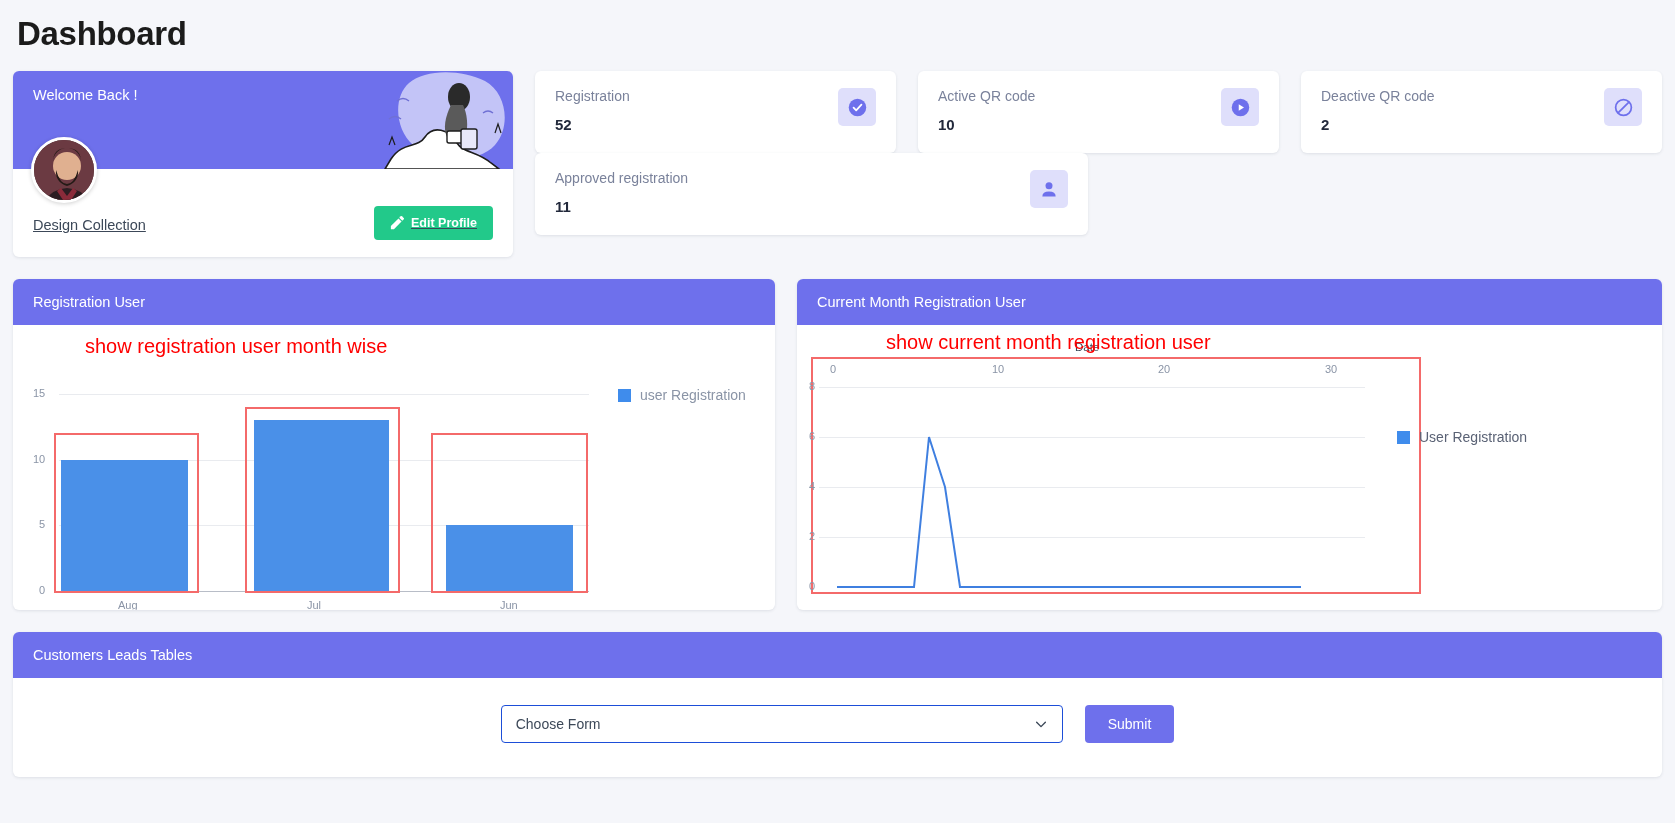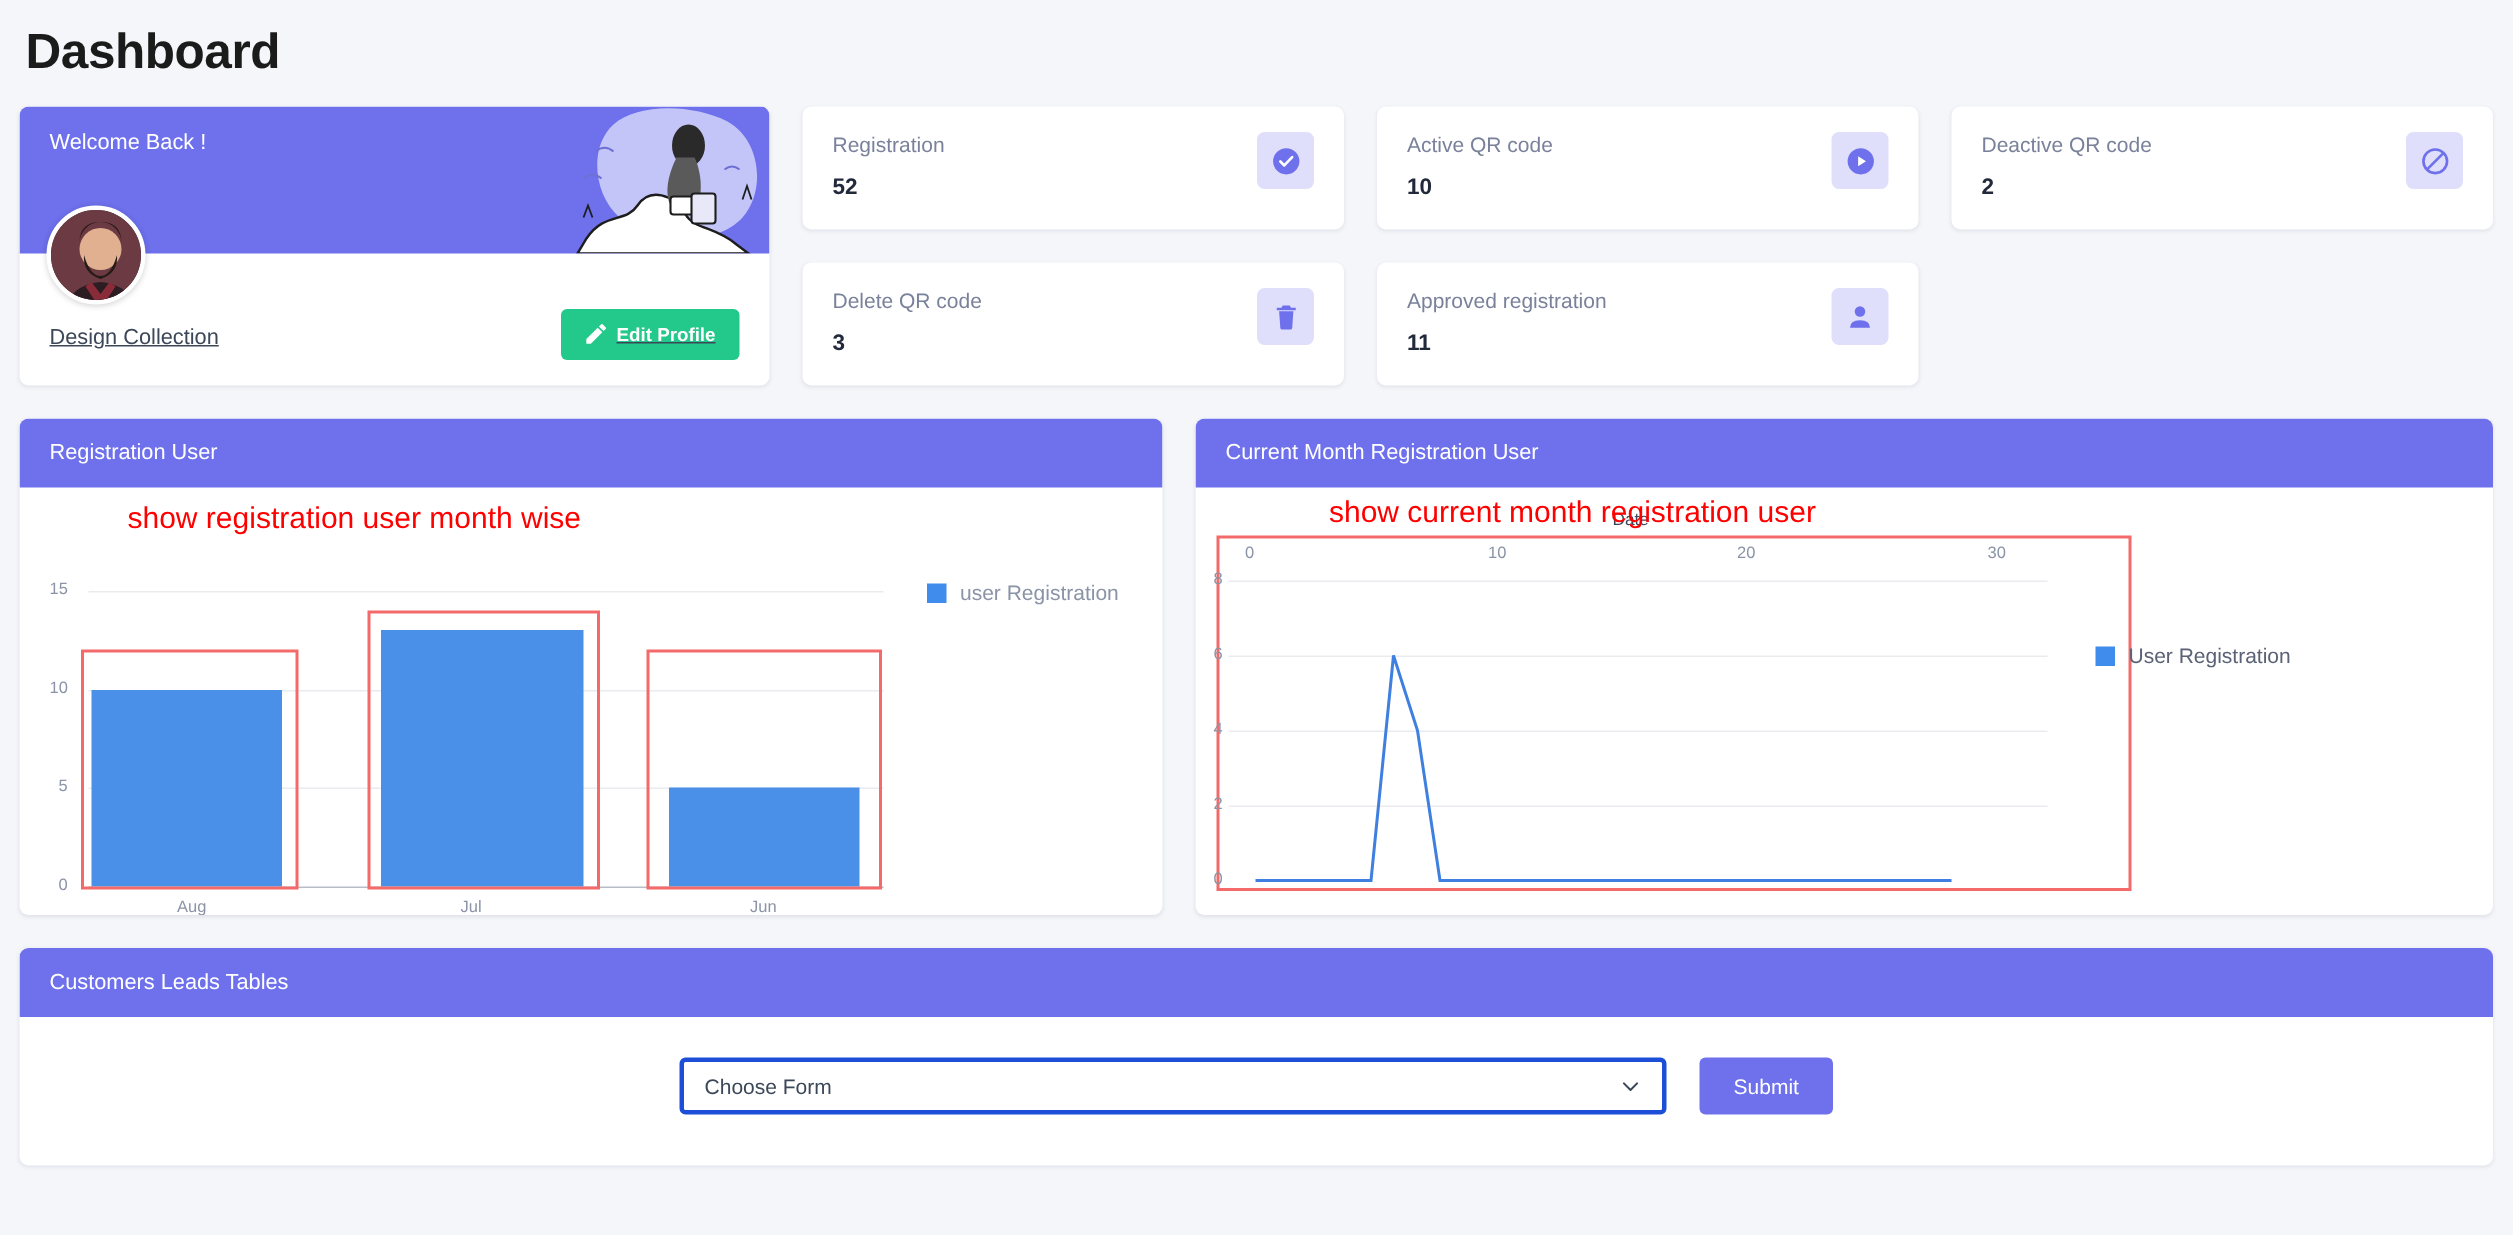--- a/index.html
+++ b/index.html
@@ -75,21 +75,21 @@
     border-radius: 4px;
     font-size: 12.5px;
     font-weight: 600;
     padding: 10px 16px;
     display: flex; align-items: center; gap: 7px;
     cursor: pointer;
     margin-top: 20px;
   }
 
   
-  .stats-wrap { flex: 1; display: flex; flex-direction: column; gap: 22px; }
+  .stats-wrap { flex: 1; display: flex; flex-direction: column; }
   .stats-row { display: flex; gap: 22px; }
   .stat-card {
     flex: 1;
     background: #fff;
     border-radius: 6px;
     box-shadow: 0 1px 3px rgba(60,72,88,.12);
     height: 82px;
     padding: 17px 20px;
     display: flex; align-items: flex-start; justify-content: space-between;
   }
@@ -152,22 +152,22 @@
   .legend-swatch { width: 13px; height: 13px; background: #3f8cec; }
   .legend-text { font-size: 14px; color: #8a94a6; }
 
   
   .bottom-card { margin-top: 22px; }
   .form-row {
     padding: 27px 0 34px 0;
     display: flex; align-items: center; justify-content: center; gap: 22px;
   }
   .select-box {
-    width: 658px; height: 38px;
-    border: 3px solid #1d4ed8;
+    width: 562px; height: 38px;
+    border: 1px solid #1d4ed8;
     border-radius: 4px;
     background: #fff;
     display: flex; align-items: center; justify-content: space-between;
     padding: 0 14px;
     font-size: 14px; color: #3c4858;
     cursor: pointer;
   }
   .btn-submit {
     background: #6e70ec;
     color: #fff;
@@ -265,32 +265,20 @@
             <svg width="21" height="21" viewBox="0 0 24 24" fill="none" stroke="#6e70ec" stroke-width="2">
               <circle cx="12" cy="12" r="9"></circle>
               <line x1="5.8" y1="18.2" x2="18.2" y2="5.8"></line>
             </svg>
           </div>
         </div>
       </div>
 
       <div class="stats-row">
 
-        <div class="stat-card">
-          <div>
-            <div class="stat-label">Delete QR code</div>
-            <div class="stat-value">3</div>
-          </div>
-          <div class="stat-icon">
-            <svg width="19" height="19" viewBox="0 0 24 24" fill="#6e70ec">
-              <path d="M9 2 h6 l1 2 h4 v2 H4 V4 h4 Z"></path>
-              <path d="M6 7 h12 l-1 14 a1.5 1.5 0 0 1 -1.5 1.4 h-7 A1.5 1.5 0 0 1 7 21 Z"></path>
-            </svg>
-          </div>
-        </div>
 
         <div class="stat-card">
           <div>
             <div class="stat-label">Approved registration</div>
             <div class="stat-value">11</div>
           </div>
           <div class="stat-icon">
             <svg width="20" height="20" viewBox="0 0 24 24" fill="#6e70ec">
               <circle cx="12" cy="8" r="4.2"></circle>
               <path d="M4 21 q0 -6 8 -6 q8 0 8 6 Z"></path>

